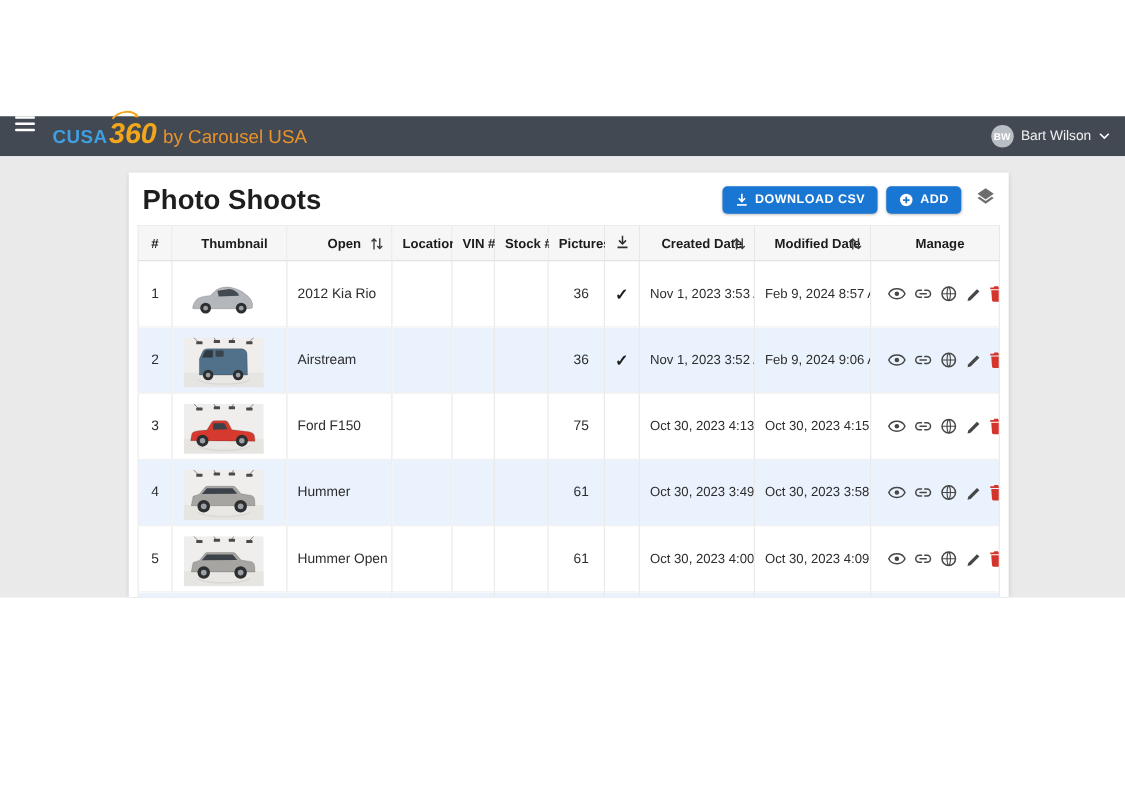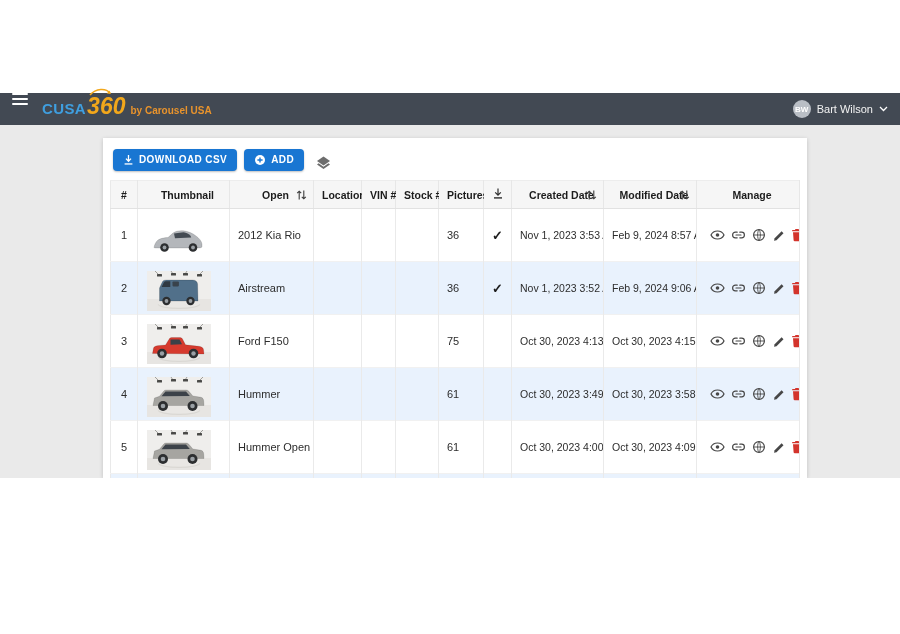--- a/index.html
+++ b/index.html
@@ -6,41 +6,41 @@
   html,body{width:900px;height:634px;background:#fff;font-family:"Liberation Sans",sans-serif;overflow:hidden}
 
   
   .topbar{margin-top:93px;height:32px;background:#424953;display:flex;padding:0 10px}
   .burger{width:16px;display:flex;flex-direction:column;gap:3px;cursor:pointer;margin:0 14px 0 2px}
   .burger i{display:block;height:2px;background:#fff;border-radius:1px}
   .logo{display:flex;align-items:baseline}
   .logo-cusa{color:#3f9fe0;font-weight:bold;font-size:15px;letter-spacing:.4px}
   .logo-360{color:#f2a71b;font-weight:bold;font-style:italic;font-size:23px;position:relative;margin-left:1px}
   .logo-swoosh{position:absolute;top:-6px;left:1px}
-  .logo-tag{color:#e8932c;font-size:10px;font-weight:bold;margin-left:5px}
+  .logo-tag{color:#e8932c;font-size:15px;font-weight:normal;margin-left:5px}
   .tb-spacer{flex:1}
   .user{display:flex;align-items:center;gap:6px;color:#f2f2f2;font-size:11px;cursor:pointer;padding-right:2px}
   .avatar{width:18px;height:18px;border-radius:50%;background:#b9bec5;color:#fff;font-size:8px;font-weight:bold;display:flex;align-items:center;justify-content:center}
 
   
   .content{height:353px;background:#eaeaea;overflow:hidden}
   .card{width:704px;height:340px;margin:13px 0 0 103px;background:#fff;box-shadow:0 1px 4px rgba(0,0,0,.18);overflow:hidden}
   .card-head{display:flex;align-items:center;justify-content:space-between;padding:9px 10px 8px 10px;height:42px}
   .page-title{font-size:22px;font-weight:600;color:#1e1e1e;margin-left:1px}
-  .actions{display:flex;align-items:flex-end;gap:7px}
+  .actions{display:flex;align-items:flex-start;gap:7px}
   .btn{display:flex;align-items:center;gap:5px;background:#1976d2;border:none;color:#fff;font-family:inherit;font-size:10px;font-weight:bold;letter-spacing:.4px;padding:5px 10px;border-radius:4px;cursor:pointer;box-shadow:0 1px 2px rgba(0,0,0,.25)}
   .layers{margin-left:4px;display:flex;cursor:pointer}
 
   
   table{border-collapse:collapse;table-layout:fixed;margin-left:7px;width:689px;font-size:11px;color:#2d2d2d;border-left:1px solid #e9e9e9;border-top:1px solid #ededed}
   th{background:#f6f6f6;font-size:10.5px;font-weight:bold;color:#1c1c1c;text-align:center;height:28px;padding:0 0 0 8px;border-right:1px solid #e7e7e7;border-bottom:1px solid #e2e2e2;position:relative;white-space:nowrap}
   td{height:53px;padding:0 0 0 8px;border-right:1px solid #eaeaea;border-top:1px solid #f1f1f1;overflow:hidden;white-space:nowrap}
   tbody tr:nth-child(even){background:#e9f2fd}
   .c-num,th.c-num{text-align:center;padding:0}
-  td.c-pics{text-align:left;}
+  td.c-pics{text-align:center;}
   td.c-dl,th.c-dl{text-align:center;padding:0}
   .sort{position:absolute;right:6px;top:8px;cursor:pointer}
   .check{font-size:13px;font-weight:bold;color:#1d1d1d}
   .thumb{display:inline-block;line-height:0;margin-top:7px;cursor:pointer}
   td.c-thumb{padding-left:9px}
   .manage-icons{display:flex;align-items:center;gap:6px;padding-left:5px}
   .icon-btn{display:inline-flex;cursor:pointer;line-height:0}
   td.c-created,td.c-modified{font-size:10.5px}
 </style>
 </head>
@@ -69,20 +69,21 @@
     <span>Bart Wilson</span>
     <svg width="9" height="6" viewBox="0 0 9 6">
         <path d="M1 1l3.5 3.5L8 1" stroke="#fff" stroke-width="1.3" fill="none"></path>
       </svg>
   </span>
 </header>
 
 <main class="content">
   <section class="card">
     <div class="card-head">
+      <h1 class="page-title">Photo Shoots</h1>
       <div class="actions">
         <button class="btn">
           <svg width="11" height="12" viewBox="0 0 11 12">
               <g stroke="#fff" stroke-width="1.3" fill="none">
                 <path d="M5.5 1v6M3 4.6L5.5 7.2 8 4.6"></path>
               </g>
               <rect x="1.6" y="9.3" width="7.8" height="1.3" fill="#fff"></rect>
             </svg>
           <span>DOWNLOAD CSV</span>
         </button>

